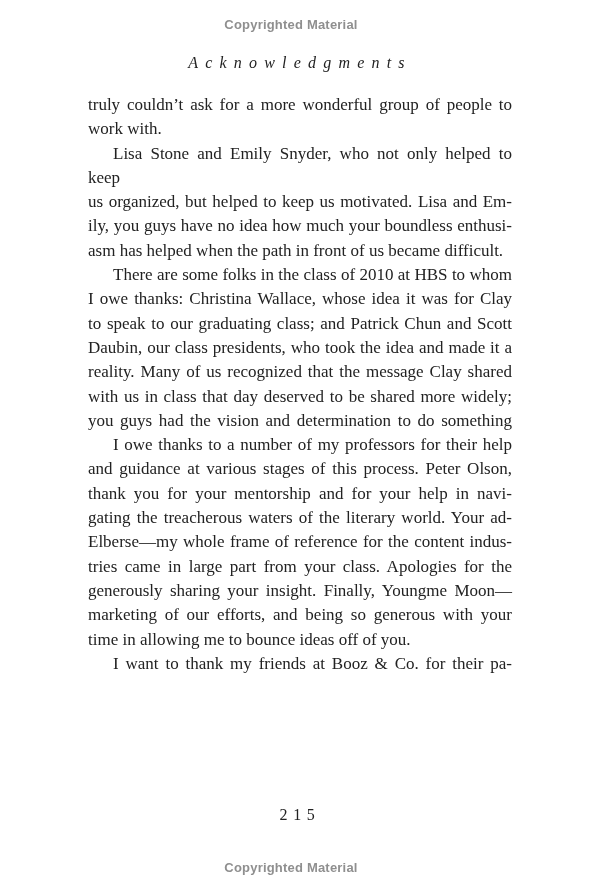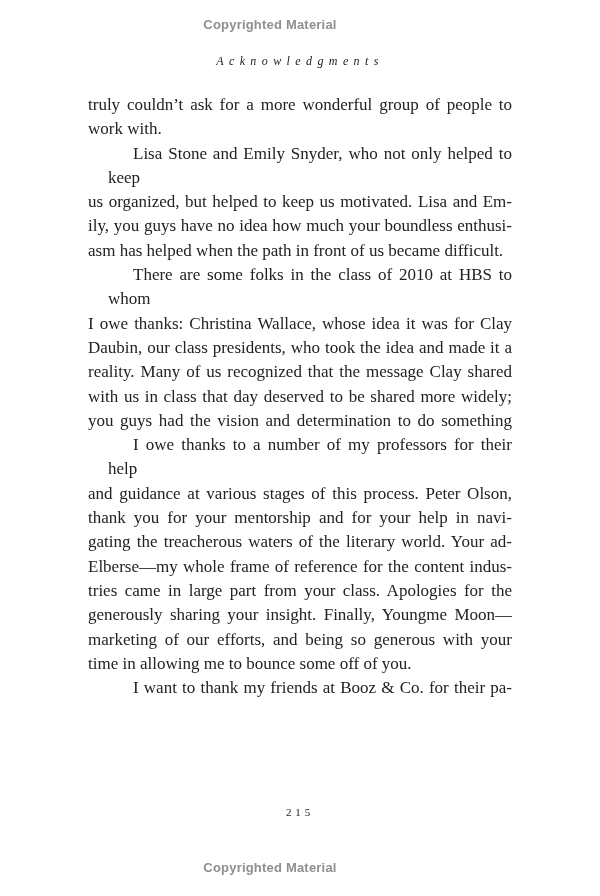--- a/index.html
+++ b/index.html
@@ -22,32 +22,33 @@
   .watermark{
     position:absolute;
     left:0;
     width:540px;
     text-align:center;
     font-family:"Liberation Sans", sans-serif;
     font-weight:bold;
     font-size:13px;
     color:var(--watermark);
     letter-spacing:0.2px;
+    padding-left:21px;
   }
   .watermark.top{top:17px;}
   .watermark.bottom{top:860px;}
   .heading{
     position:absolute;
     top:54px;
     left:0;
     width:600px;
     text-align:center;
     font-family:"Liberation Serif", serif;
     font-style:italic;
-    font-size:12px;
+    font-size:16px;
     letter-spacing:0.45em;
     color:var(--ink);
   }
   .body-text{
     position:absolute;
     top:93px;
     left:88px;
     width:424px;
     font-size:17px;
     line-height:24.3px;
@@ -57,29 +58,28 @@
   .line{
     text-align:justify;
     text-align-last:justify;
     white-space:normal;
   }
   .line.last{
     text-align-last:left;
   }
   .para.indent .line:first-child{
     text-indent:25px;
-    margin-left:20px;
   }
   .pagenum{
     position:absolute;
     top:806px;
     left:0;
     width:600px;
     text-align:center;
-    font-size:11px;
+    font-size:16px;
     letter-spacing:0.35em;
     color:var(--ink);
   }
 </style>
 </head>
 <body>
 
 <div class="page">
   <div class="watermark top">Copyrighted Material</div>
 
@@ -92,35 +92,36 @@
       </div>
       <div class="para indent">
         <div class="line">Lisa Stone and Emily Snyder, who not only helped to keep</div>
         <div class="line">us organized, but helped to keep us motivated. Lisa and Em-</div>
         <div class="line">ily, you guys have no idea how much your boundless enthusi-</div>
         <div class="line last">asm has helped when the path in front of us became difficult.</div>
       </div>
       <div class="para indent">
         <div class="line">There are some folks in the class of 2010 at HBS to whom</div>
         <div class="line">I owe thanks: Christina Wallace, whose idea it was for Clay</div>
+        <div class="line">to speak to our graduating class; and Patrick Chun and Scott</div>
         <div class="line">Daubin, our class presidents, who took the idea and made it a</div>
         <div class="line">reality. Many of us recognized that the message Clay shared</div>
         <div class="line">with us in class that day deserved to be shared more widely;</div>
         <div class="line">you guys had the vision and determination to do something</div>
       </div>
       <div class="para indent">
         <div class="line">I owe thanks to a number of my professors for their help</div>
         <div class="line">and guidance at various stages of this process. Peter Olson,</div>
         <div class="line">thank you for your mentorship and for your help in navi-</div>
         <div class="line">gating the treacherous waters of the literary world. Your ad-</div>
         <div class="line">Elberse—my whole frame of reference for the content indus-</div>
         <div class="line">tries came in large part from your class. Apologies for the</div>
         <div class="line">generously sharing your insight. Finally, Youngme Moon—</div>
         <div class="line">marketing of our efforts, and being so generous with your</div>
-        <div class="line last">time in allowing me to bounce some off of you.</div>
+        <div class="line last">time in allowing me to bounce ideas off of you.</div>
       </div>
       <div class="para indent">
         <div class="line">I want to thank my friends at Booz &amp; Co. for their pa-</div>
       </div>
     </div>
 
   <div class="pagenum">215</div>
 
   <div class="watermark bottom">Copyrighted Material</div>
 </div>

